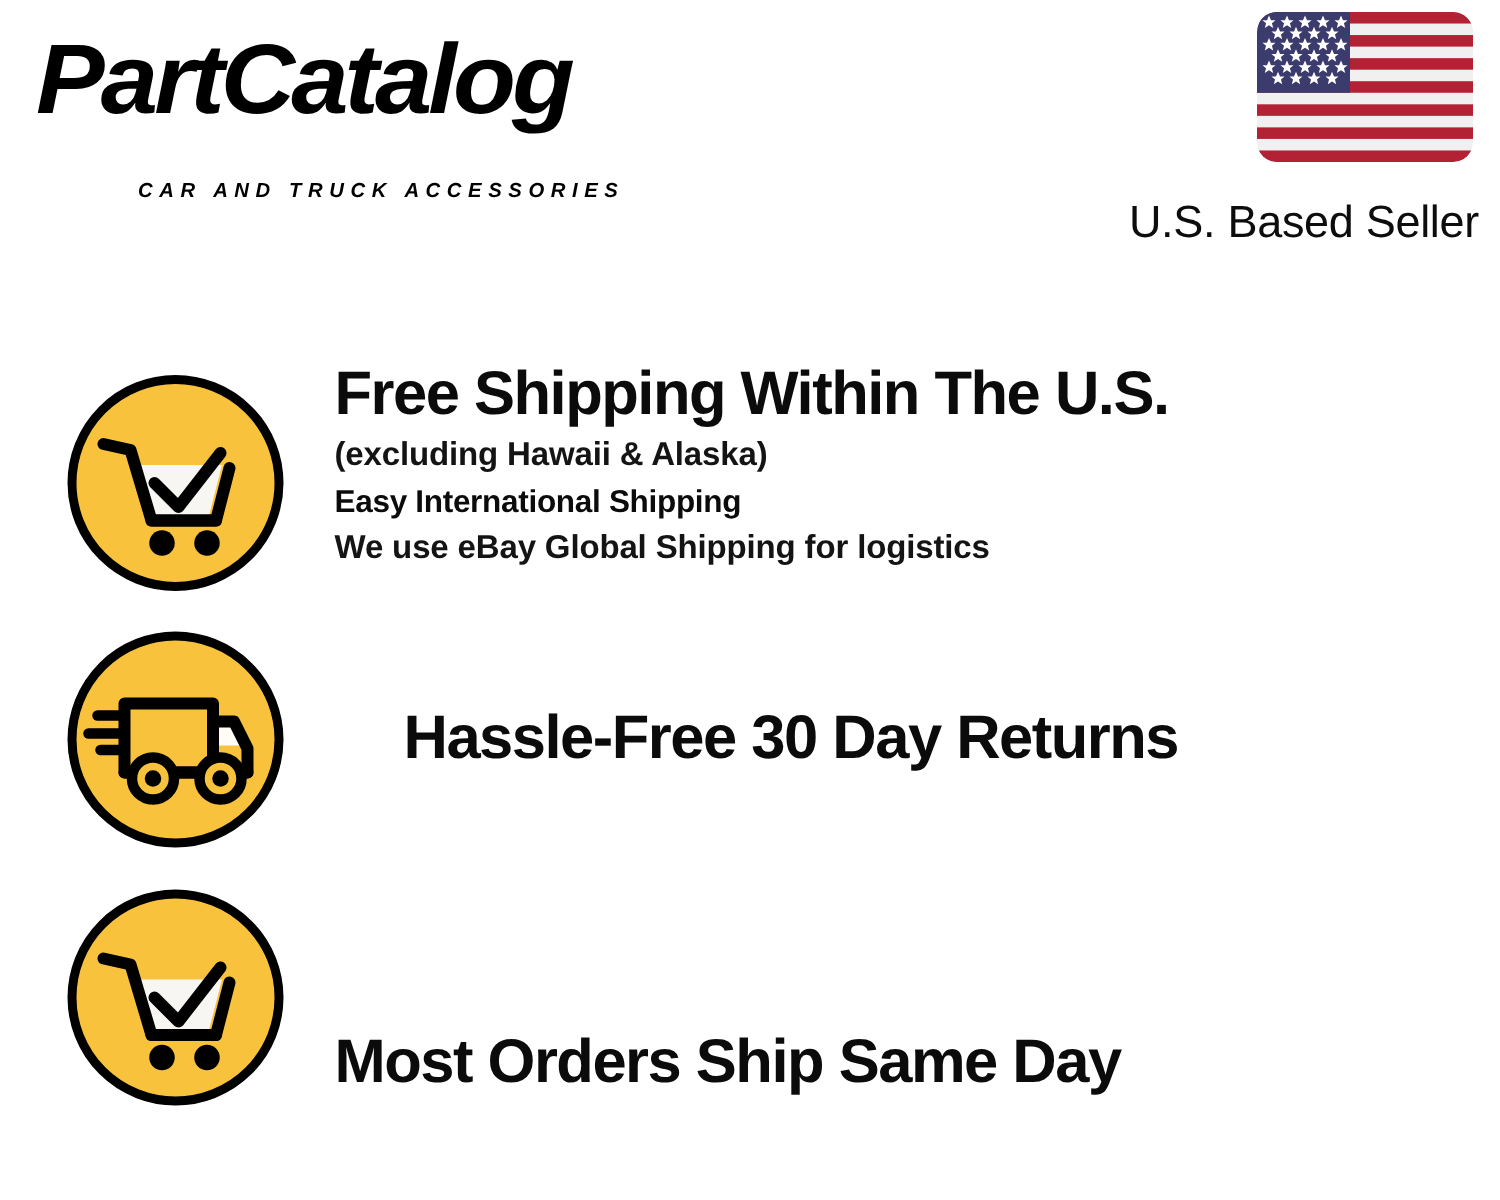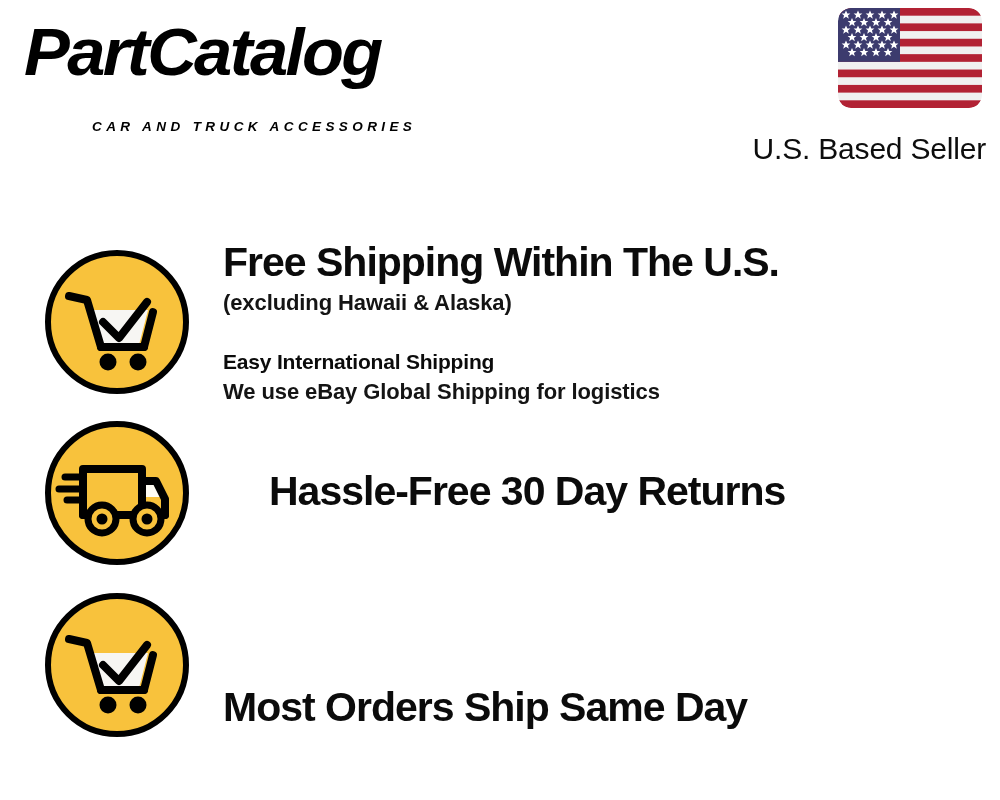--- a/index.html
+++ b/index.html
@@ -124,21 +124,21 @@
     line-height: 30px;
     color: #0b0b0b;
     letter-spacing: -0.2px;
     white-space: nowrap;
   }
 
   #row-shipping       { top: 248px; }
   #row-shipping .feature-badge { top: 0; }
   #row-shipping .feature-text  { top: -10px; }
   #row-shipping .feature-title { margin-bottom: 2px; }
-  #row-shipping .feature-sub-strong { margin-top: 29px; }
+  #row-shipping .feature-sub-strong { margin-top: 2px; }
 
   #row-returns        { top: 419px; }
   #row-returns .feature-badge { top: 0; }
   #row-returns .feature-text  { top: 48px; margin-left: 46px; }
 
   #row-sameday        { top: 591px; }
   #row-sameday .feature-badge { top: 0; }
   #row-sameday .feature-text  { top: 48px; margin-top: 44px; }
 </style>
 </head>

